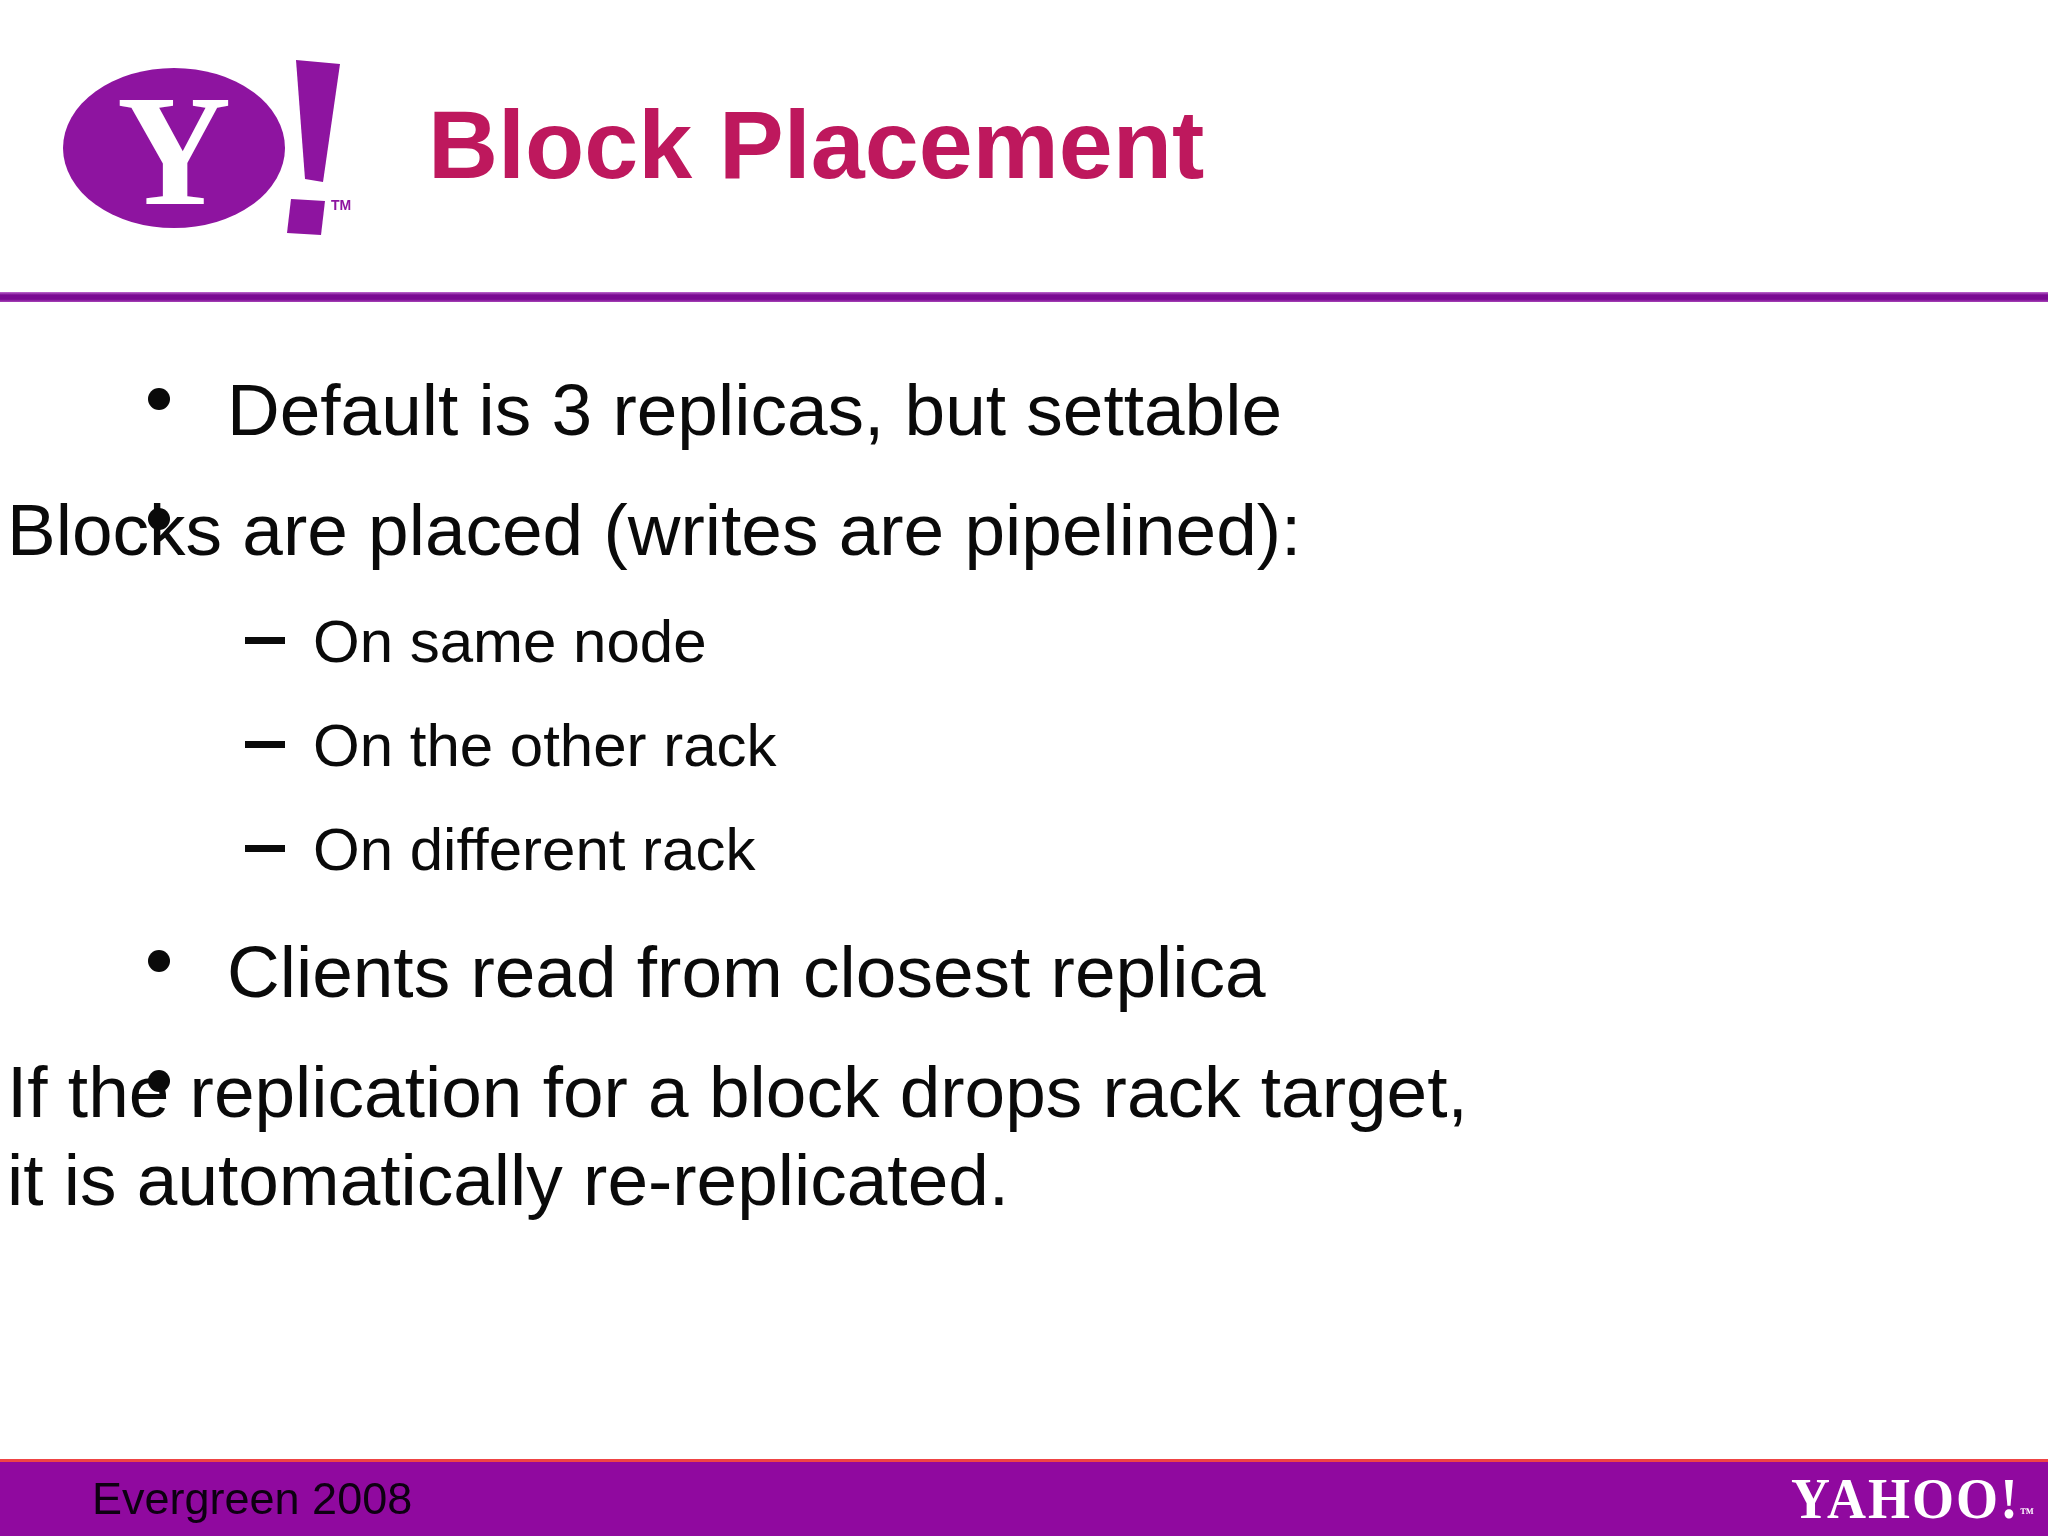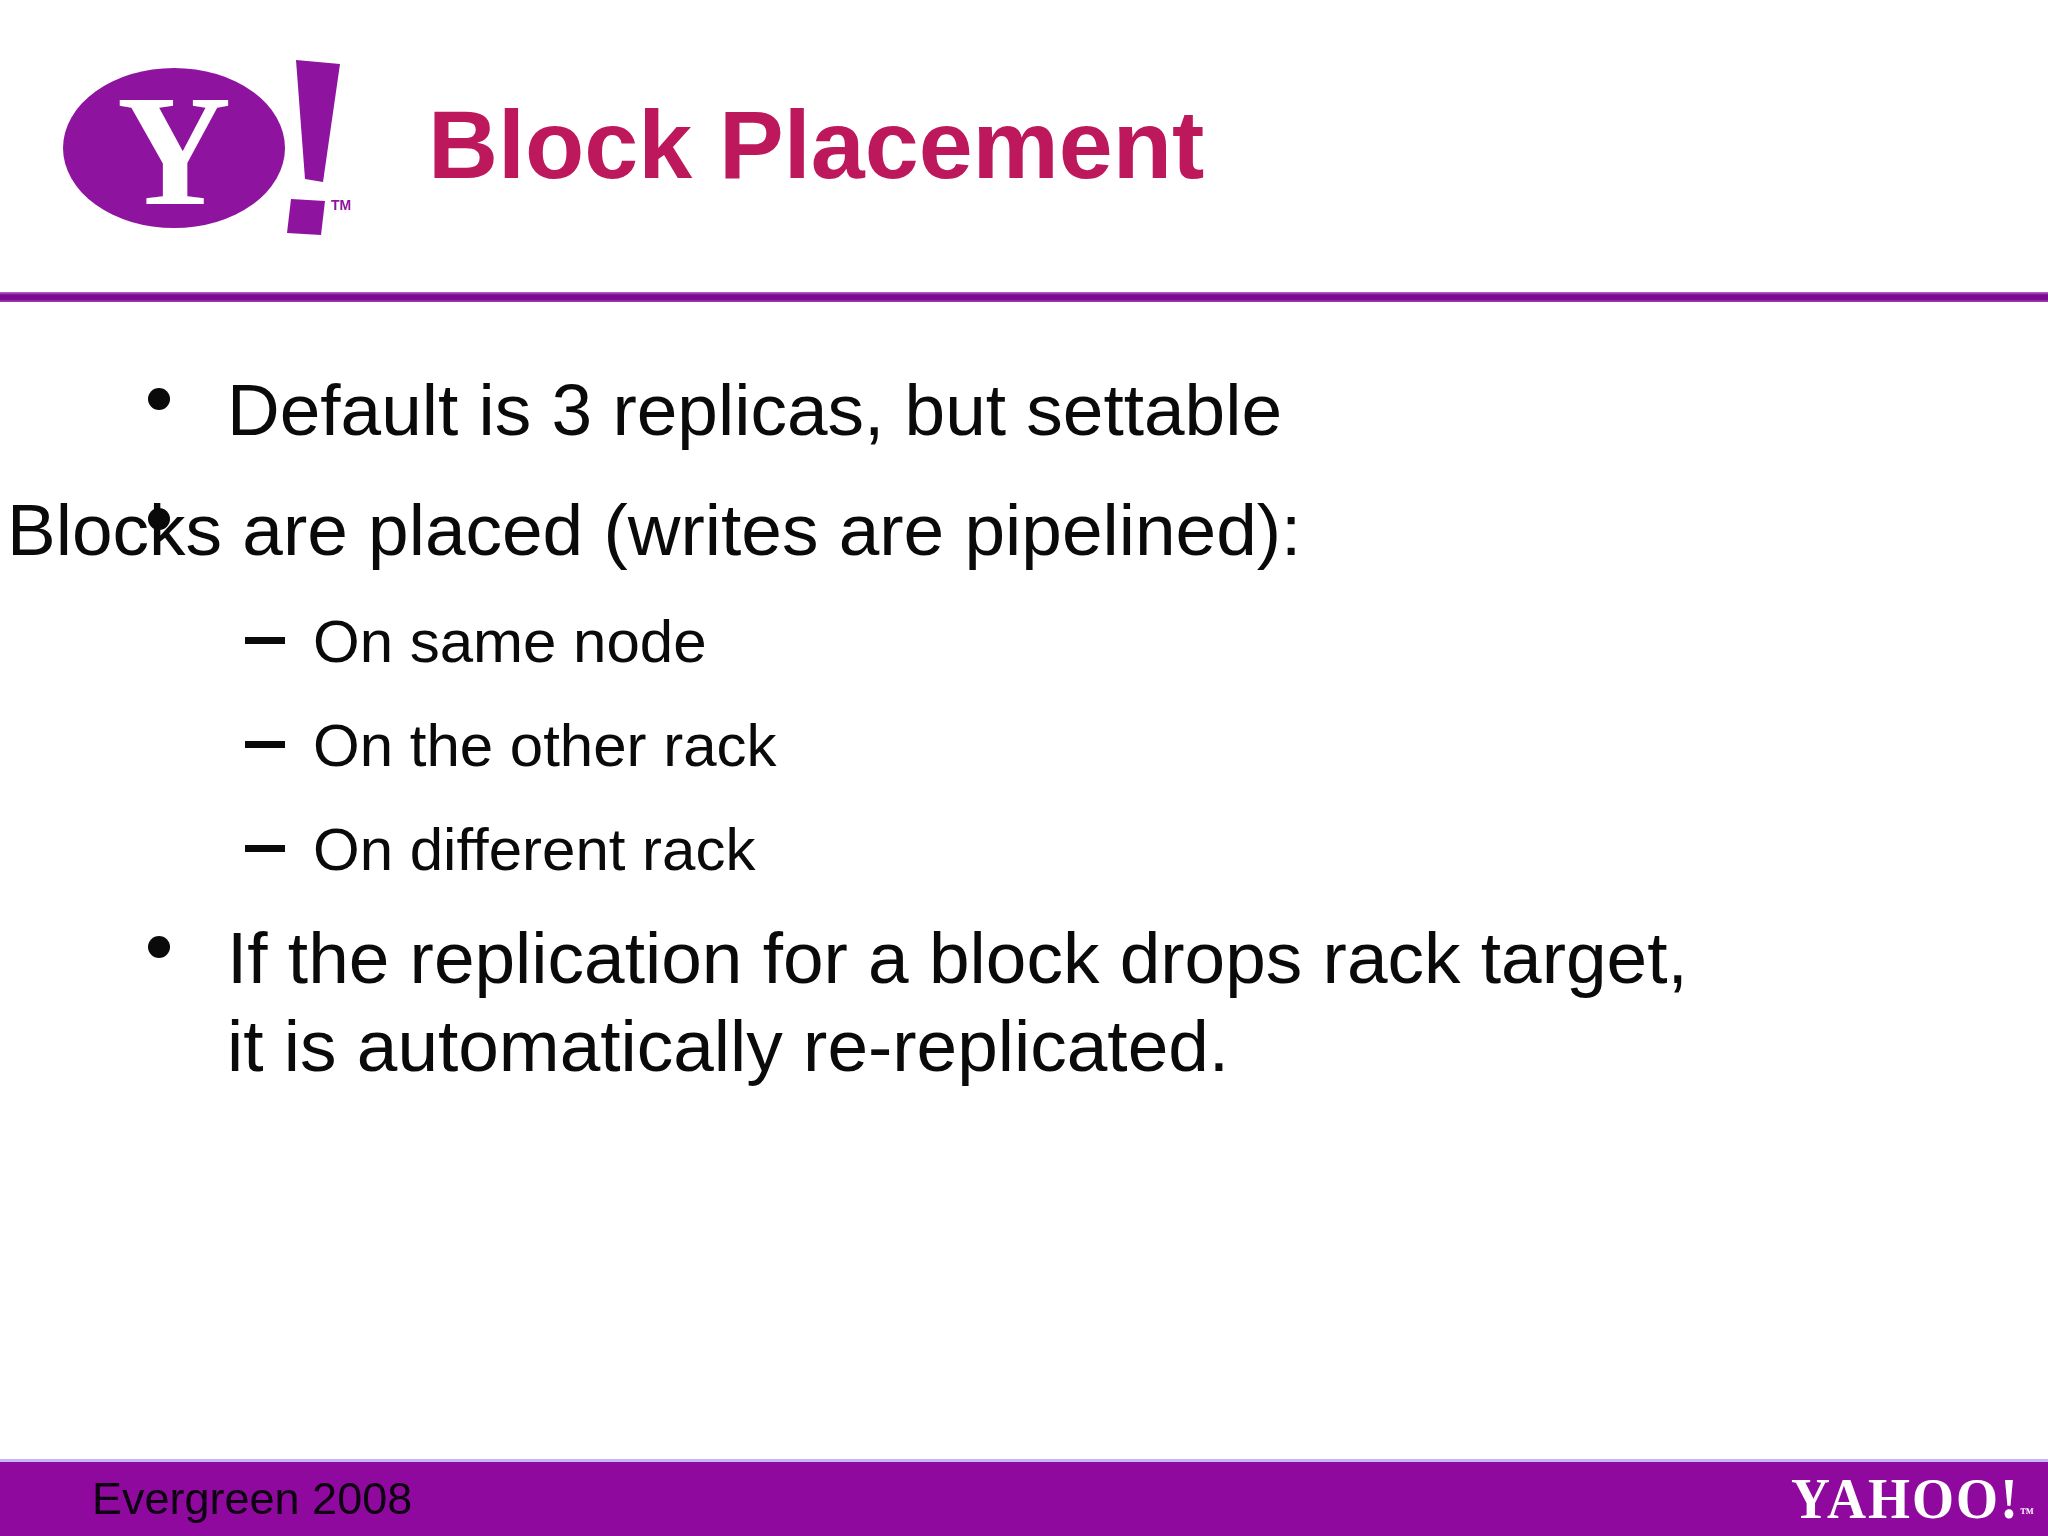--- a/index.html
+++ b/index.html
@@ -92,21 +92,21 @@
   .ln { display: block; }
 
   
   .footer {
     position: absolute;
     left: 0;
     bottom: 0;
     width: 2048px;
     height: 77px;
     background: #90099f;
-    border-top: 3px solid #c4b5fd;
+    border-top: 3px solid #ef4444;
     box-sizing: border-box;
     display: flex;
     align-items: center;
     justify-content: space-between;
   }
   .footer-left {
     font-size: 45px;
     color: #0d0011;
     padding-left: 92px;
   }
@@ -159,20 +159,24 @@
       </li>
       <li class="b2">
         <span class="dash"></span>
         <span>On the other rack</span>
       </li>
       <li class="b2">
         <span class="dash"></span>
         <span>On different rack</span>
       </li>
     </ul>
+    <li class="b1 after-sub">
+      <span class="dot"></span>
+      <span>Clients read from closest replica</span>
+    </li>
     <li class="b1 last-b1">
       <span class="dot"></span>
       <span>
         <span class="ln">If the replication for a block drops rack target,</span>
         <span class="ln">it is automatically re-replicated.</span>
       </span>
     </li>
   </ul>
 
   <div class="footer">

